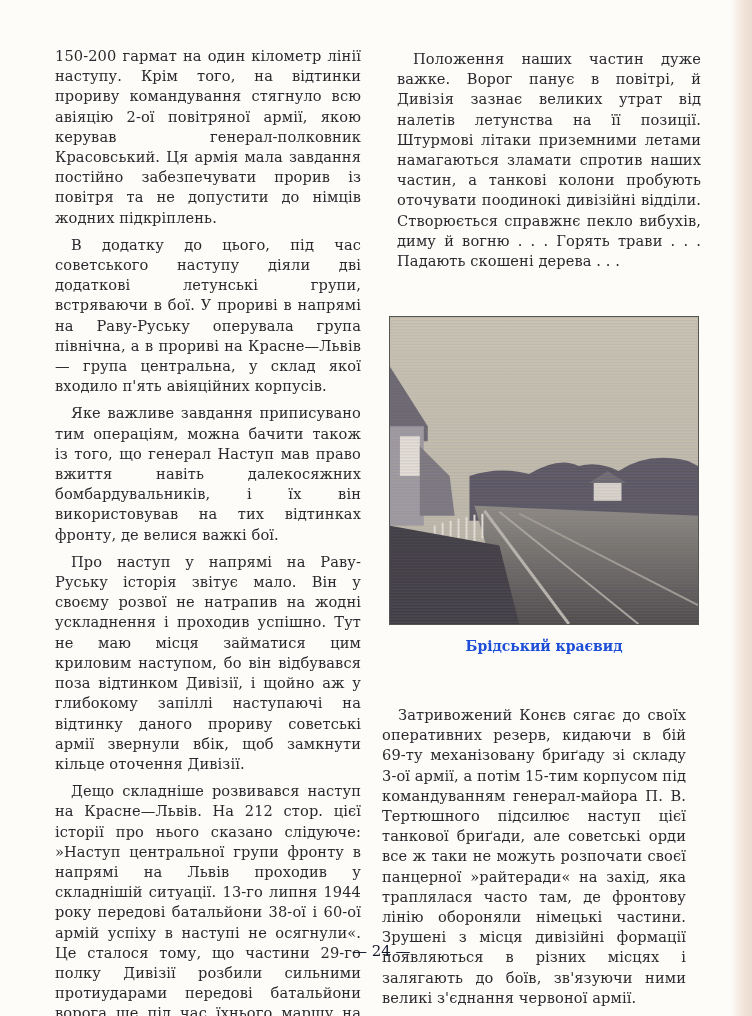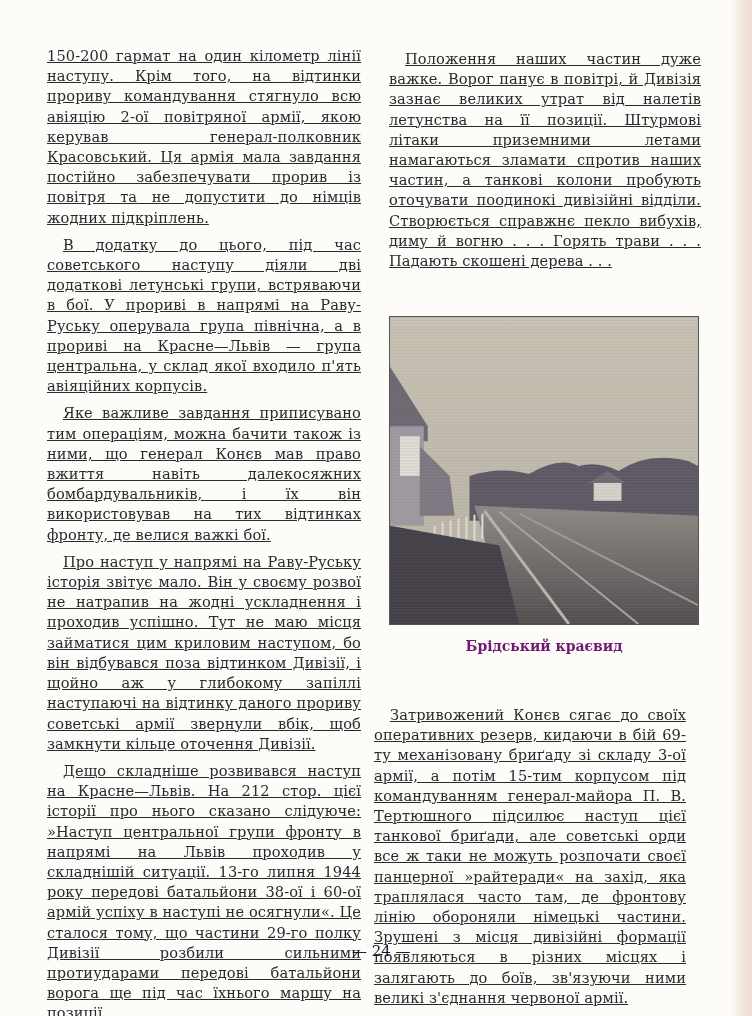--- a/index.html
+++ b/index.html
@@ -17,53 +17,53 @@
     .col {
       position: absolute;
       font-size: 14.6px;
       line-height: 20.2px;
       text-align: justify;
       letter-spacing: 0.1px;
     }
     .col-left { left: 47px; top: 46px; width: 314px; }
     .col-right-top { left: 389px; top: 49px; width: 312px; }
     .col-right-bottom { left: 374px; top: 705px; width: 312px; }
-    .para { margin: 0 0 7px 0; text-indent: 0; text-decoration: underline; }
+    .para { margin: 0 0 7px 8px; text-indent: 0; }
     .para.indent { text-indent: 16px; }
     .para.first { text-indent: 0; }
     .photo-wrap {
       position: absolute; left: 389px; top: 316px; width: 310px; height: 309px;
     }
     .photo {
       width: 100%; height: 100%;
       position: relative; overflow: hidden;
       border: 1px solid #555;
       box-sizing: border-box;
     }
     .photo svg { width: 100%; height: 100%; display: block; }
     .caption {
       position: absolute; left: 389px; top: 638px; width: 310px;
       text-align: center; font-weight: bold; font-size: 14px;
       font-family: "DejaVu Serif", serif;
-      color: #701a75;
+      color: #1d4ed8;
     }
     .page-number {
       position: absolute; left: 352px; top: 942px;
       font-size: 15px; color: #0f172a;
     }
   </style>
 </head>
 <body>
 
 <div class="page-edge"></div>
 
 <div class="col col-left">
   <p class="para first">150-200 гармат на один кілометр лінії наступу. Крім того, на відтинки прориву командування стягнуло всю авіяцію 2-ої повітряної армії, якою керував генерал-полковник Красовський. Ця армія мала завдання постійно забезпечувати прорив із повітря та не допустити до німців жодних підкріплень.</p>
   <p class="para indent">В додатку до цього, під час советського наступу діяли дві додаткові летунські групи, встряваючи в бої. У прориві в напрямі на Раву-Руську оперувала група північна, а в прориві на Красне—Львів — група центральна, у склад якої входило п'ять авіяційних корпусів.</p>
-  <p class="para indent">Яке важливе завдання приписувано тим операціям, можна бачити також із ними, що генерал Конєв мав право вжиття навіть далекосяжних бомбардувальників, і їх він використовував на тих відтинках фронту, де велися важкі бої.</p>
+  <p class="para indent">Яке важливе завдання приписувано тим операціям, можна бачити також із того, що генерал Наступ мав право вжиття навіть далекосяжних бомбардувальників, і їх він використовував на тих відтинках фронту, де велися важкі бої.</p>
   <p class="para indent">Про наступ у напрямі на Раву-Руську історія звітує мало. Він у своєму розвої не натрапив на жодні ускладнення і проходив успішно. Тут не маю місця займатися цим криловим наступом, бо він відбувався поза відтинком Дивізії, і щойно аж у глибокому запіллі наступаючі на відтинку даного прориву советські армії звернули вбік, щоб замкнути кільце оточення Дивізії.</p>
   <p class="para indent">Дещо складніше розвивався наступ на Красне—Львів. На 212 стор. цієї історії про нього сказано слідуюче: »Наступ центральної групи фронту в напрямі на Львів проходив у складнішій ситуації. 13-го липня 1944 року передові батальйони 38-ої і 60-ої армій успіху в наступі не осягнули«. Це сталося тому, що частини 29-го полку Дивізії розбили сильними протиударами передові батальйони ворога ще під час їхнього маршу на позиції.</p>
 
 </div>
 
 <div class="col col-right-top">
   <p class="para indent">Положення наших частин дуже важке. Ворог панує в повітрі, й Дивізія зазнає великих утрат від налетів летунства на її позиції. Штурмові літаки приземними летами намагаються зламати спротив наших частин, а танкові колони пробують оточувати поодинокі дивізійні відділи. Створюється справжнє пекло вибухів, диму й вогню . . . Горять трави . . . Падають скошені дерева . . .</p>
 </div>
 
 <div class="photo-wrap">

